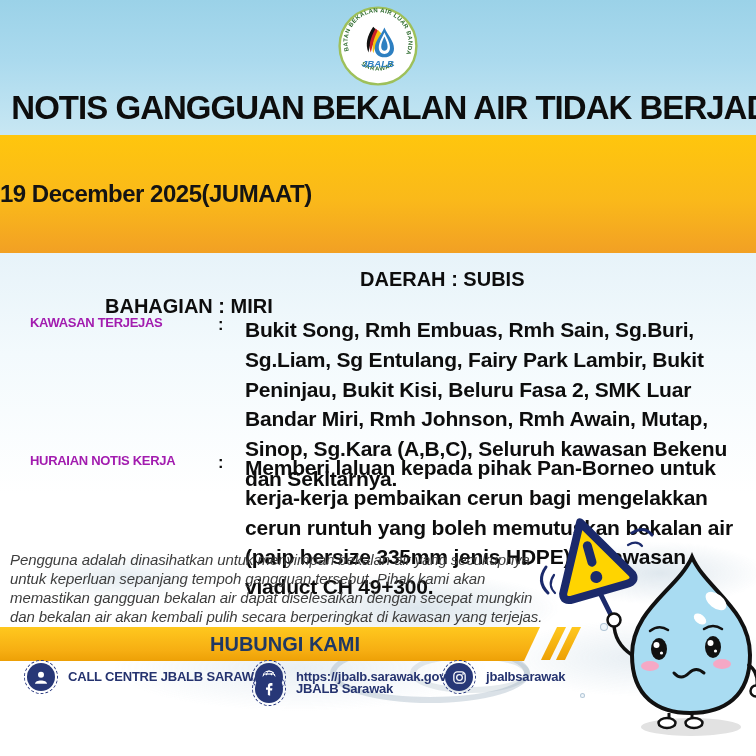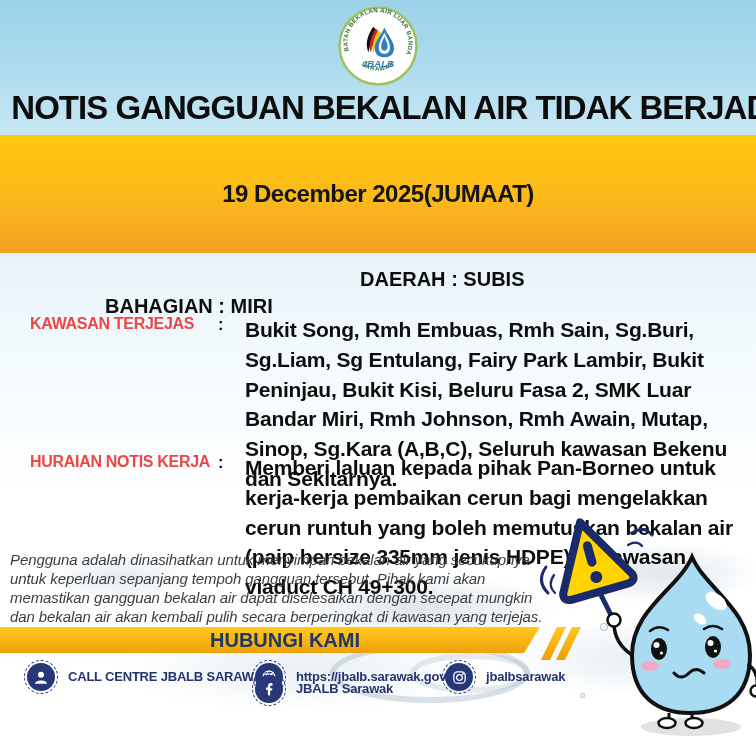--- a/index.html
+++ b/index.html
@@ -20,21 +20,21 @@
     position:absolute; left:0; top:88px; width:756px; text-align:center;
     font-size:34px; font-weight:bold; color:#0d0d0d; letter-spacing:-1px;
     transform:scaleX(0.97); transform-origin:center;
     white-space:nowrap;
   }
 
   
   .date-band {
     position:absolute; left:0; top:135px; width:756px; height:118px;
     background:linear-gradient(180deg,#ffc60d 0%,#fab91a 55%,#f2a024 100%);
-    display:flex; flex-direction:column; justify-content:center; align-items:center;
+    display:flex; flex-direction:column; justify-content:center; 
     gap:6px;
   }
   .date-line, .time-line {
     font-size:24px; font-weight:bold; color:#141414; letter-spacing:-0.5px;
   }
 
   
   .content {
     position:absolute; left:0; top:253px; width:756px; height:503px;
     background:linear-gradient(180deg,#e7f3f9 0%,#f3fafd 20%,#ffffff 48%);
@@ -61,21 +61,21 @@
   .row-bd {
     position:absolute; left:0; top:268px; width:756px;
     font-size:20px; font-weight:bold; color:#0d0d0d;
   }
   .bahagian { position:absolute; left:105px; top:0; white-space:nowrap;margin-top:27px; }
   .daerah   { position:absolute; left:360px; top:0; white-space:nowrap; }
 
   .detail-row { position:absolute; left:0; width:756px; }
   .detail-row .label {
     position:absolute; left:30px; top:0; width:190px;
-    font-size:16px; font-weight:bold; color:#ef4444; letter-spacing:-0.3px;
+    font-size:13px; font-weight:bold; color:#a21caf; letter-spacing:-0.3px;
     white-space:nowrap;
   }
   .detail-row .colon {
     position:absolute; left:218px; top:0; font-size:16.5px; font-weight:bold; color:#0d0d0d;
   }
   .detail-row .value {
     position:absolute; left:245px; top:0; width:490px;
     font-size:21px; font-weight:bold; color:#0d0d0d; line-height:1.42;
     letter-spacing:-0.2px;
   }
@@ -83,21 +83,21 @@
   .row-huraian { top:453px; }
 
   .disclaimer {
     position:absolute; left:10px; top:551px; width:545px;
     font-size:15px; font-style:italic; color:#3d3d3d; line-height:1.26;
     letter-spacing:-0.1px;
   }
 
   
   .contact-band {
-    position:absolute; left:0; top:627px; width:540px; height:26px;
+    position:absolute; left:0; top:627px; width:540px; height:34px;
     background:linear-gradient(180deg,#ffc81e 0%,#f6ae12 70%,#eda006 100%);
     clip-path:polygon(0 0, 100% 0, calc(100% - 16px) 100%, 0 100%);
     display:flex; align-items:center; justify-content:center;
   }
   .contact-band .heading {
     font-size:20px; font-weight:bold; color:#1f3864; letter-spacing:0;
     margin-left:30px;
   }
   .stripe {
     position:absolute; top:627px; width:9px; height:33px;

